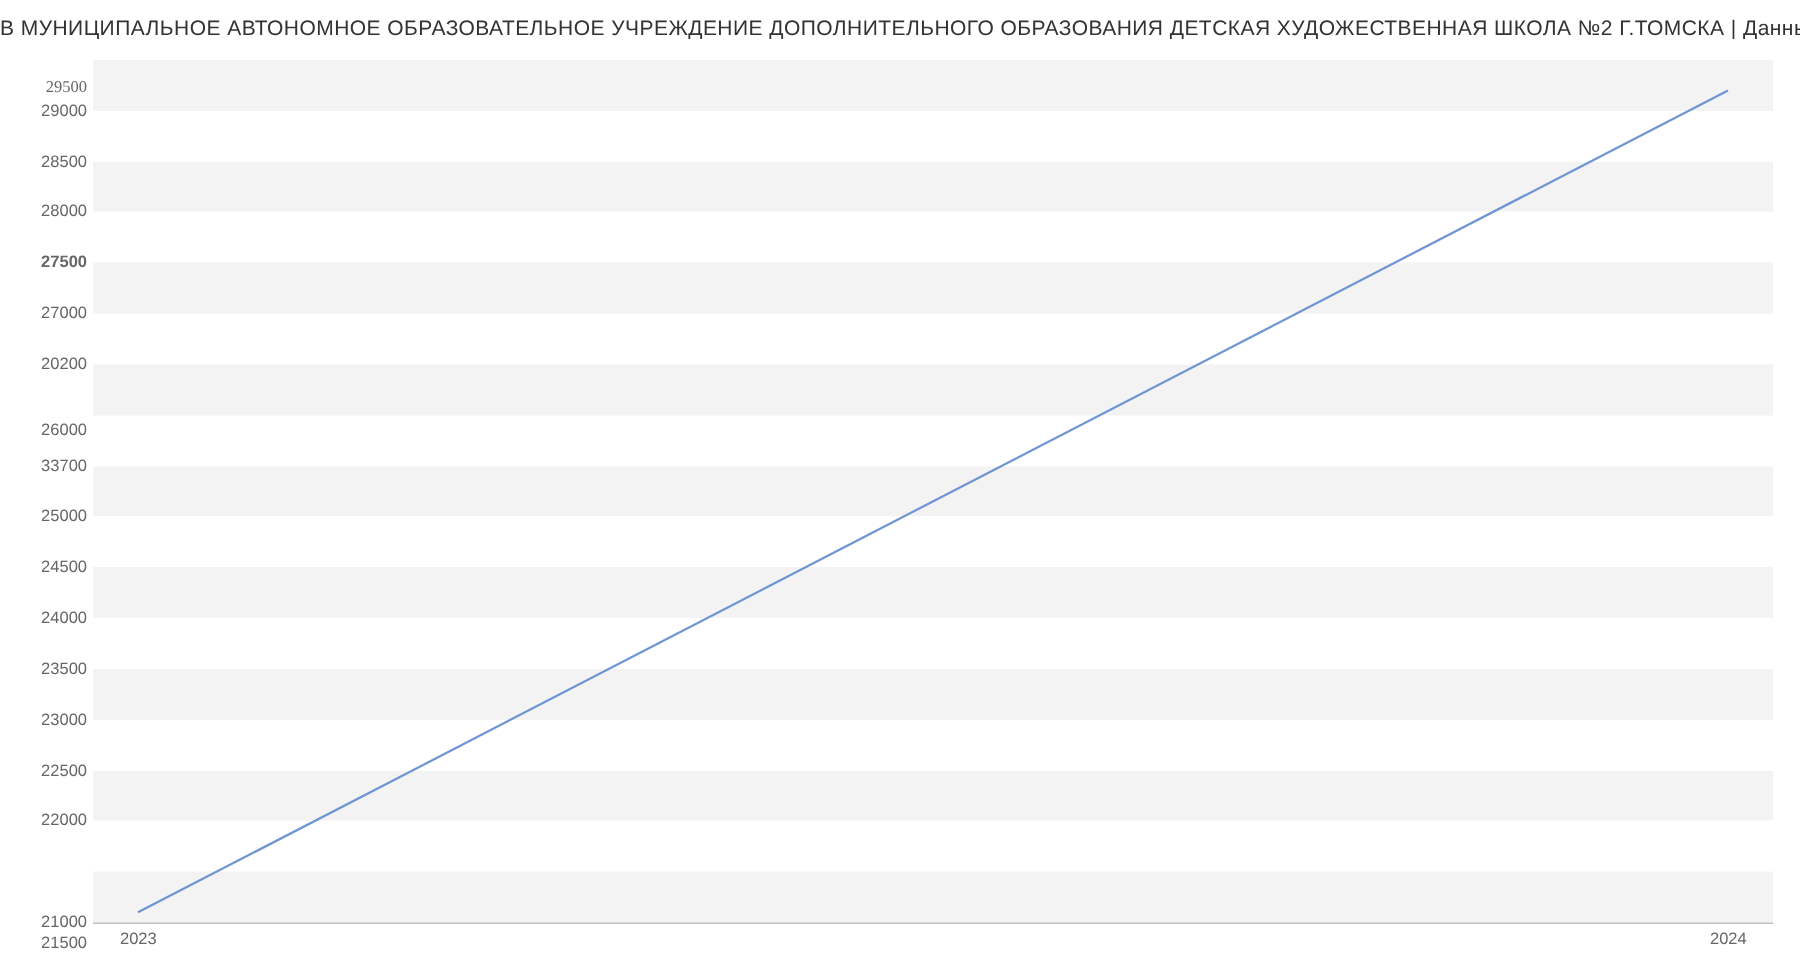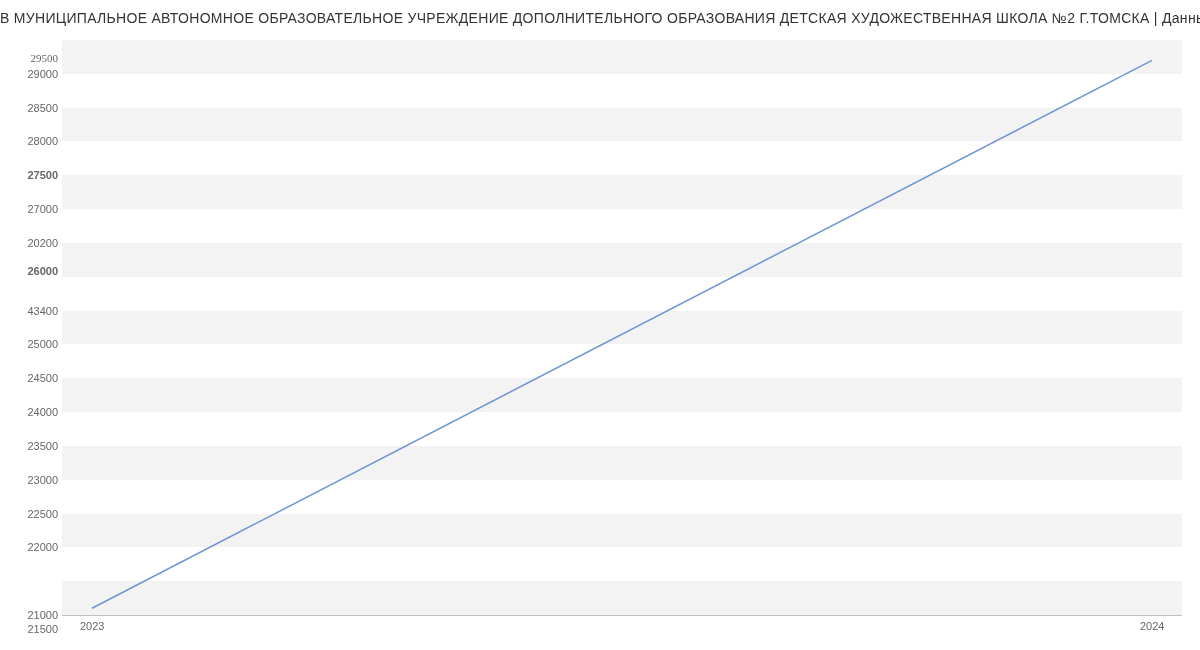--- a/index.html
+++ b/index.html
@@ -99,22 +99,22 @@
   <div id="yticks">
       <div class="ytick" style="top: 615px;">21000</div>
       <div class="ytick" style="top: 581.176px; margin-top: 48px;">21500</div>
       <div class="ytick" style="top: 547.353px;">22000</div>
       <div class="ytick" style="top: 513.529px;">22500</div>
       <div class="ytick" style="top: 479.706px;">23000</div>
       <div class="ytick" style="top: 445.882px;">23500</div>
       <div class="ytick" style="top: 412.059px;">24000</div>
       <div class="ytick" style="top: 378.235px;">24500</div>
       <div class="ytick" style="top: 344.412px; text-align: right;">25000</div>
-      <div class="ytick" style="top: 310.588px;">43400</div>
-      <div class="ytick" style="top: 271px; font-weight: bold;">26000</div>
+      <div class="ytick" style="top: 310.588px;">33700</div>
+      <div class="ytick" style="top: 287px;">26000</div>
       <div class="ytick" style="top: 242.941px;">20200</div>
       <div class="ytick" style="top: 209.118px;">27000</div>
       <div class="ytick" style="top: 175.294px; font-weight: bold;">27500</div>
       <div class="ytick" style="top: 141.471px;">28000</div>
       <div class="ytick" style="top: 107.647px;">28500</div>
       <div class="ytick" style="top: 73.8235px;">29000</div>
       <div class="ytick" style="top: 58px; font-family: Liberation Serif, serif;">29500</div>
     </div>
 
   <div class="xtick" id="xtick-0" style="left: 80px;">2023</div>

